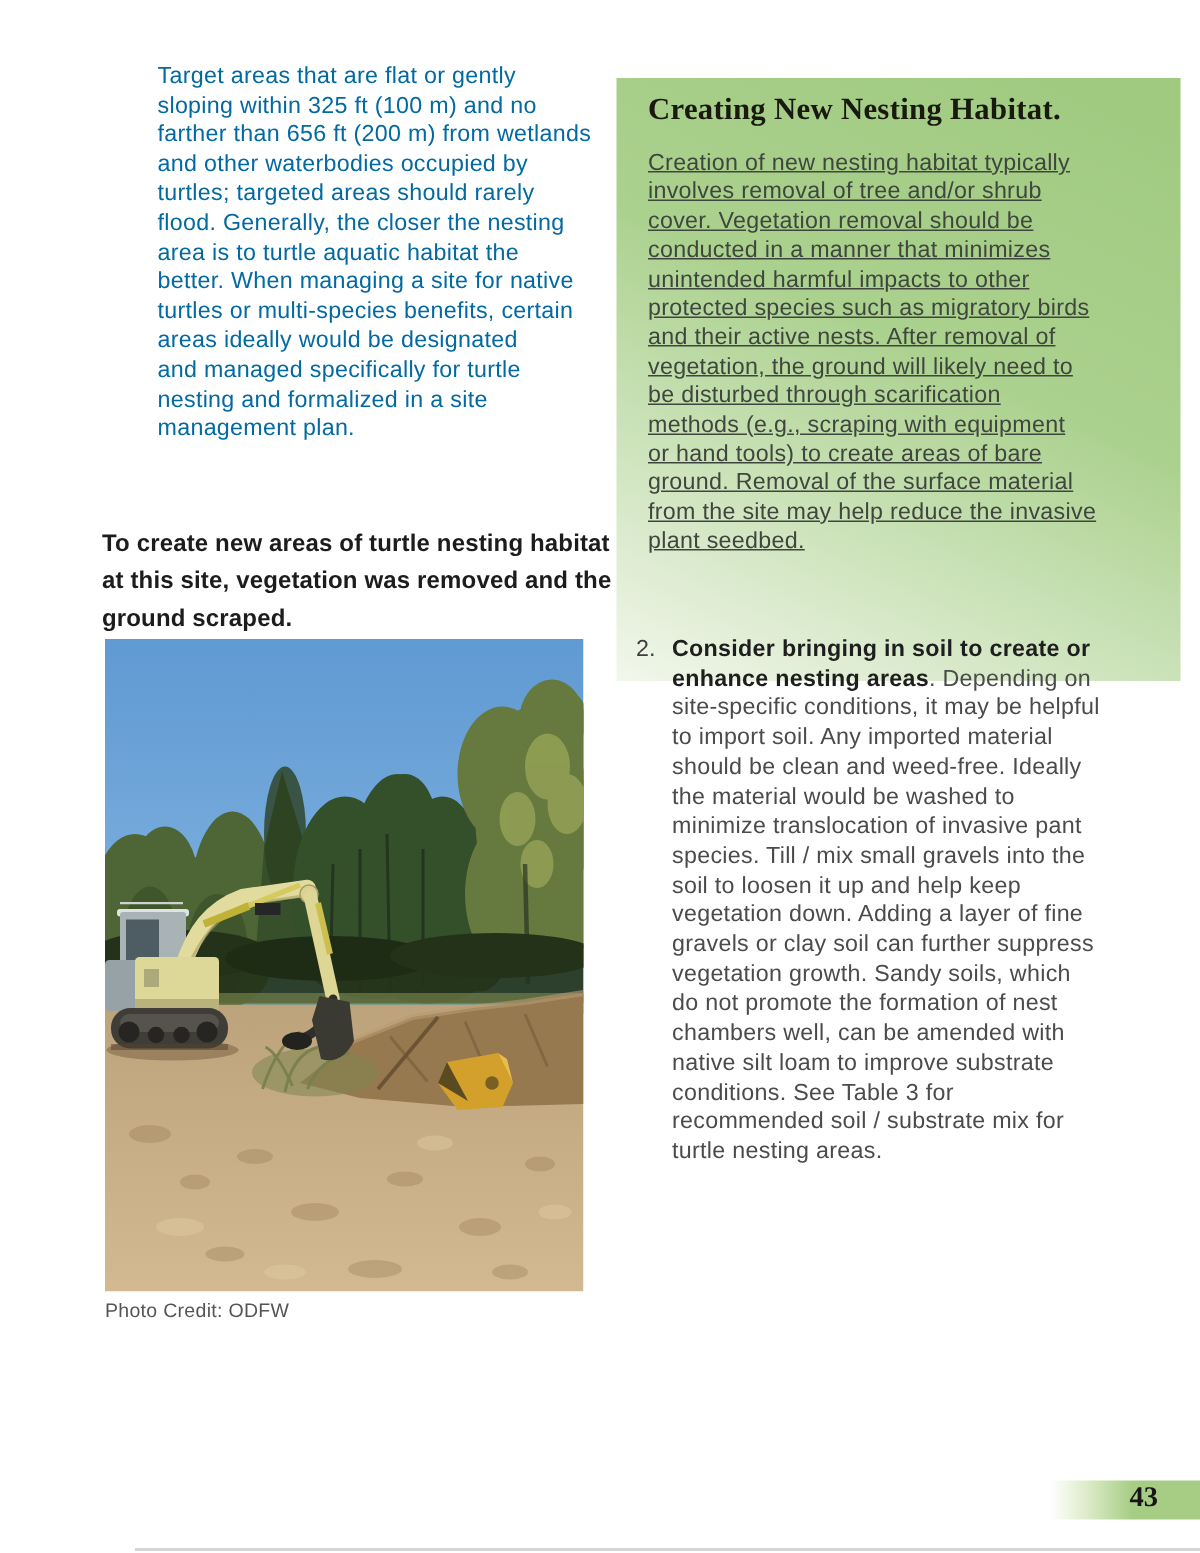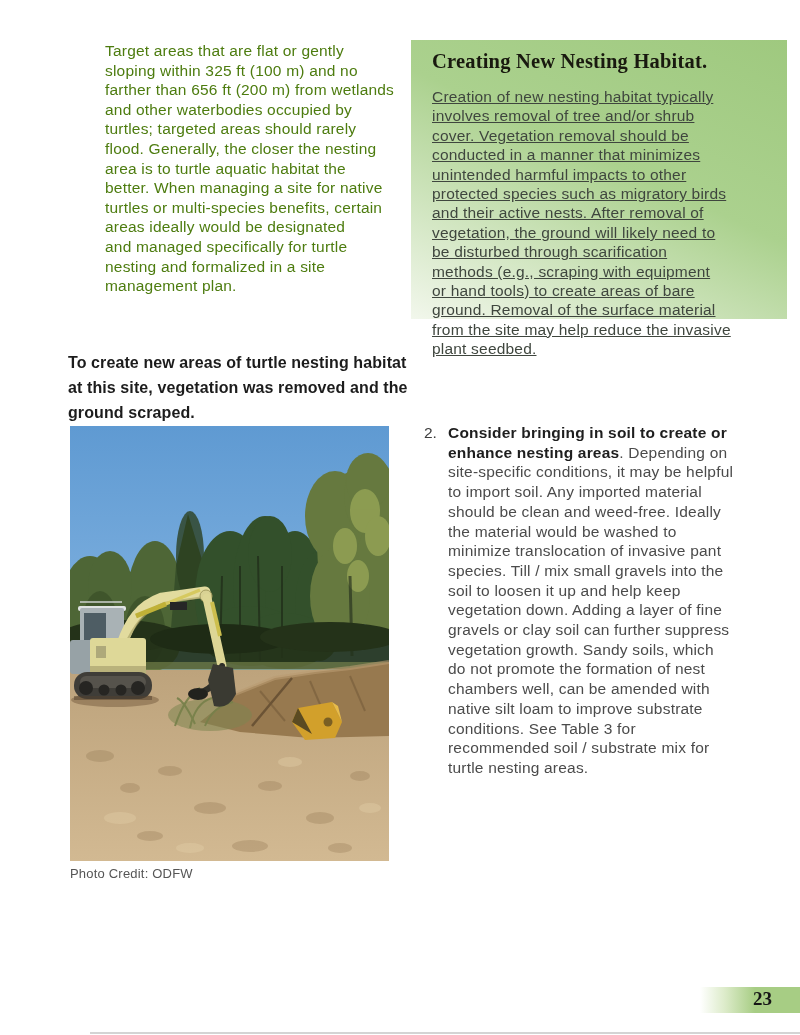--- a/index.html
+++ b/index.html
@@ -4,26 +4,26 @@
 <style>
   html,body{margin:0;padding:0;}
   body{
     width:800px;height:1035px;background:#ffffff;position:relative;
     font-family:"Liberation Sans",sans-serif;overflow:hidden;
   }
   p{margin:0;}
   .abs{position:absolute;}
 
   .intro{
-    left:105px;top:41px;font-size:15.5px;line-height:19.6px;color:#4d7c0f;
+    left:105px;top:41px;font-size:15.5px;line-height:19.6px;color:#0369a1;
     white-space:pre;letter-spacing:.2px;
   }
 
   .green-box{
-    left:411px;top:40px;width:376px;height:279px;
+    left:411px;top:52px;width:376px;height:402px;
     background:linear-gradient(205deg,#9fc97f 0%,#abd18e 45%,#f2f7ec 100%);
   }
   .green-box h2{
     position:absolute;left:21px;top:10px;margin:0;
     font-family:"Liberation Serif",serif;font-size:20.5px;font-weight:bold;
     color:#19190f;letter-spacing:.2px;
   }
   .green-box p{
     position:absolute;left:21px;top:47px;font-size:15.5px;line-height:19.4px;
     color:#3f463e;white-space:pre;letter-spacing:.2px;text-decoration:underline;
@@ -277,16 +277,16 @@
 do not promote the formation of nest
 chambers well, can be amended with
 native silt loam to improve substrate
 conditions. See Table 3 for
 recommended soil / substrate mix for
 turtle nesting areas.</span></p>
 
   <div class="abs footer-rule"></div>
 
   <div class="abs page-tab">
-    <span>23</span>
+    <span>43</span>
   </div>
 
 </div>
 
 </body></html>

